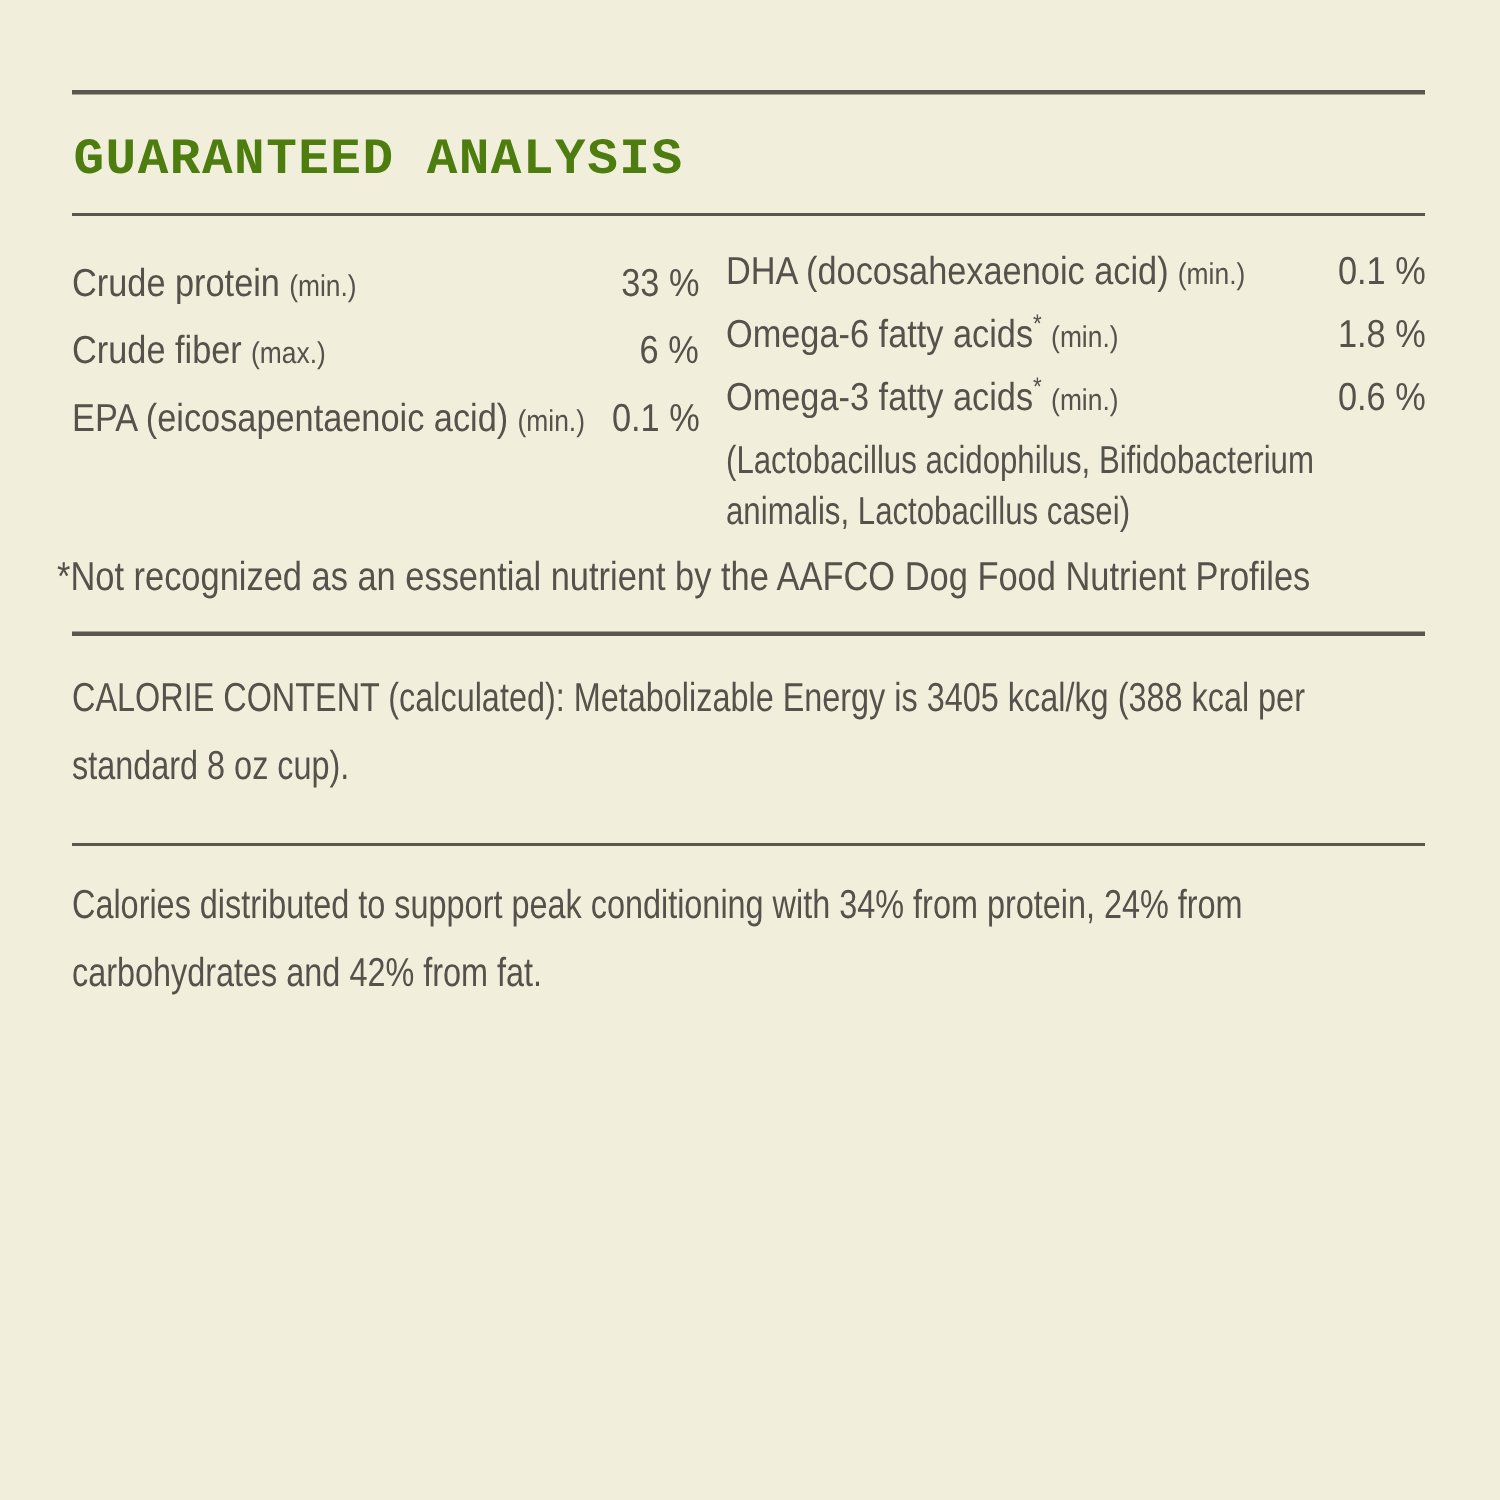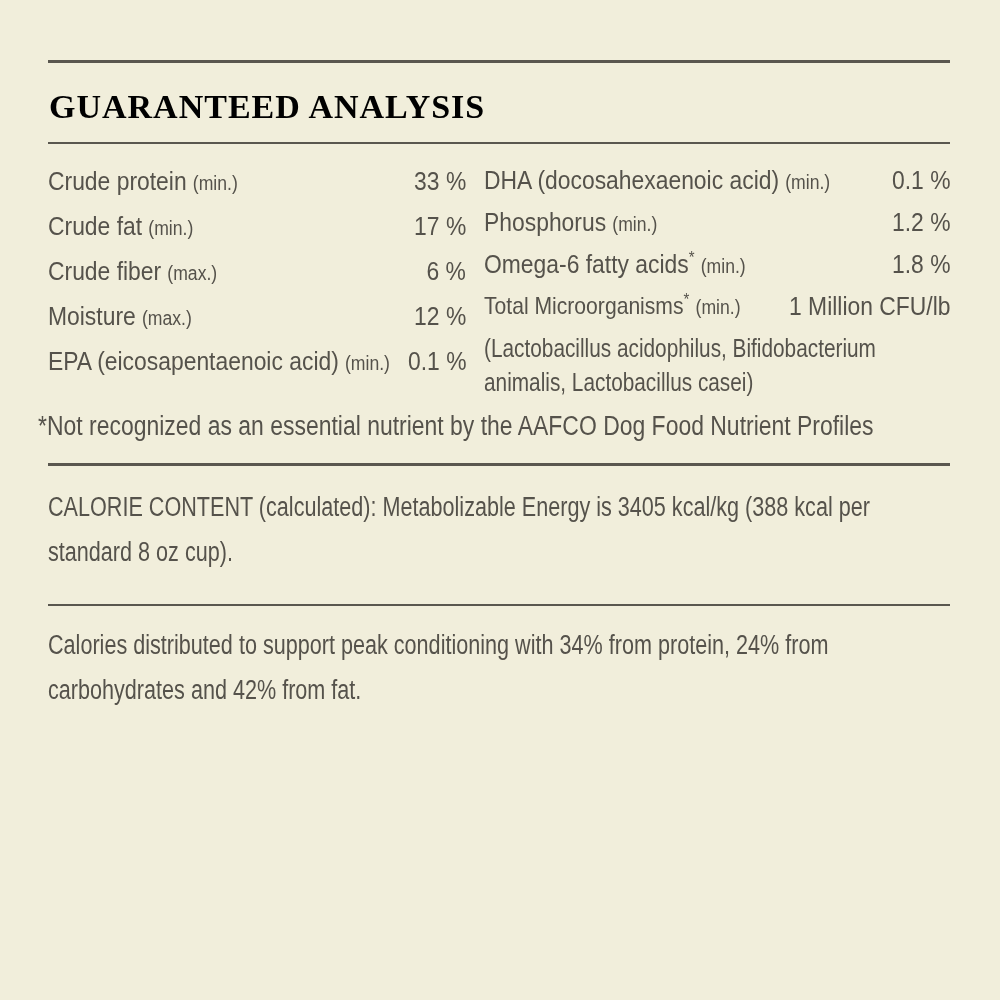--- a/index.html
+++ b/index.html
@@ -8,31 +8,31 @@
     font-family: "Liberation Sans", sans-serif;
     color: #55524b;
   }
   .panel { box-sizing: border-box; width: 1000px; height: 1000px; padding: 0 50px 0 48px; }
   .rule { border: none; height: 2.5px; background: #5a574f; margin: 0; }
   .rule-top { margin-top: 60px; }
   .rule-under-heading { margin-top: 17px; }
   .rule-mid { margin-top: 20px; }
   .rule-low { margin-top: 29px; }
   .heading {
-    font-family: Liberation Serif, serif;
+    font-family: Liberation Mono, monospace;
     font-weight: bold;
     font-size: 34px; line-height: 36px;
     letter-spacing: 1px;
-    color: #000000;
+    color: #4d7c0f;
     margin: 26px 0 0 1px;
   }
   .table { display: flex; margin-top: 15px; }
   .col-left  { width: 418px; }
   .col-right { width: 466px; margin-left: 18px; }
-  .row { position: relative; height: 45px; line-height: 45px; }
+  .row { position: relative; height: 45px; line-height: 58px; }
   .col-right .row { height: 42px; line-height: 42px; }
   .nlabel {
     position: absolute; left: 0; top: 0;
     white-space: nowrap; font-size: 26px;
     transform: scaleX(0.88); transform-origin: left center;
   }
   .nvalue {
     position: absolute; right: 0; top: 0;
     white-space: nowrap; font-size: 26px;
     transform: scaleX(0.88); transform-origin: right center;
@@ -68,53 +68,41 @@
   <hr class="rule rule-under-heading">
 
   <div class="table">
 
     <div class="col-left">
       <div class="row">
         <span class="nlabel"><span>Crude protein</span><span class="qual">(min.)</span></span>
         <span class="nvalue">33 %</span>
       </div>
       <div class="row">
-        <span class="nlabel"><span>Crude fat</span><span class="qual">(min.)</span></span>
-        <span class="nvalue">17 %</span>
-      </div>
-      <div class="row">
         <span class="nlabel"><span>Crude fiber</span><span class="qual">(max.)</span></span>
         <span class="nvalue">6 %</span>
-      </div>
-      <div class="row">
-        <span class="nlabel"><span>Moisture</span><span class="qual">(max.)</span></span>
-        <span class="nvalue">12 %</span>
       </div>
       <div class="row">
         <span class="nlabel"><span>EPA (eicosapentaenoic acid)</span><span class="qual">(min.)</span></span>
         <span class="nvalue">0.1 %</span>
       </div>
     </div>
 
     <div class="col-right">
       <div class="row">
         <span class="nlabel"><span>DHA (docosahexaenoic acid)</span><span class="qual">(min.)</span></span>
         <span class="nvalue">0.1 %</span>
       </div>
       <div class="row">
-        <span class="nlabel"><span>Phosphorus</span><span class="qual">(min.)</span></span>
-        <span class="nvalue">1.2 %</span>
-      </div>
-      <div class="row">
         <span class="nlabel"><span>Omega-6 fatty acids</span><sup class="ast">*</sup><span class="qual">(min.)</span></span>
         <span class="nvalue">1.8 %</span>
       </div>
-      <div class="row row-total">
-        <span class="nlabel"><span>Total Microorganisms</span><sup class="ast">*</sup><span class="qual">(min.)</span></span>
-        <span class="nvalue">1 Million CFU/lb</span>
+      <div class="row">
+        <span class="nlabel"><span>Omega-3 fatty acids</span><sup class="ast">*</sup><span class="qual">(min.)</span></span>
+        <span class="nvalue">0.6 %</span>
       </div>
       <div class="detail">(Lactobacillus acidophilus, Bifidobacterium animalis, Lactobacillus casei)</div>
     </div>
 
   </div>
 
   <div class="footnote">*Not recognized as an essential nutrient by the AAFCO Dog Food Nutrient Profiles</div>
 
   <hr class="rule rule-mid">
 

